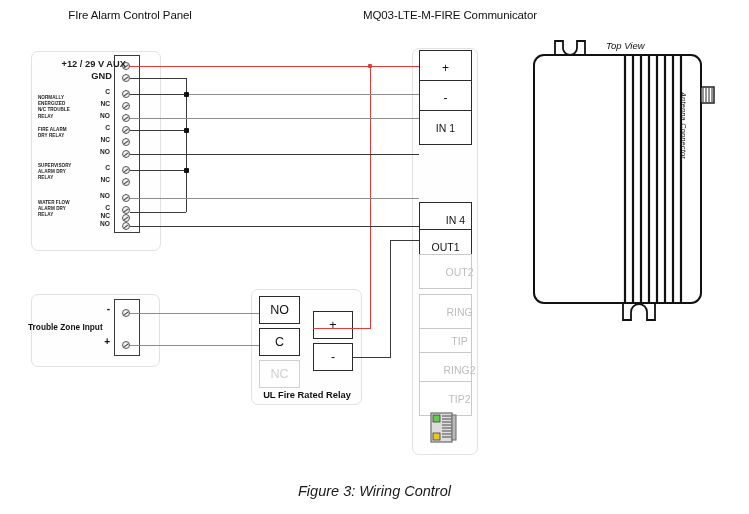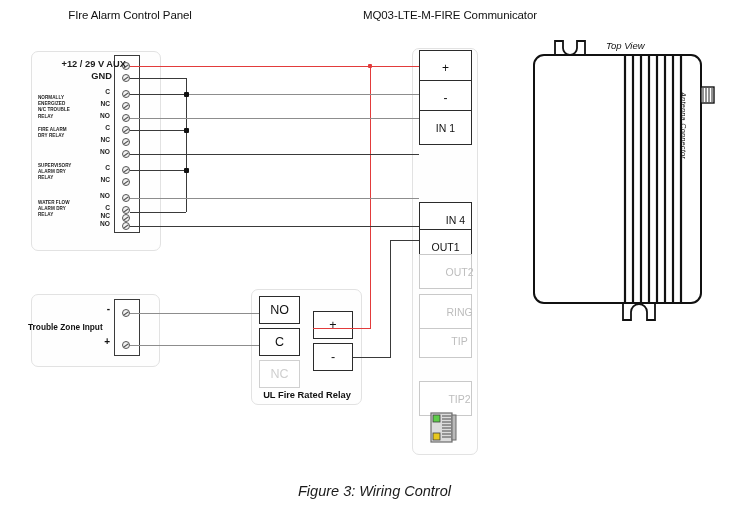--- a/index.html
+++ b/index.html
@@ -269,20 +269,21 @@
   <div class="cterm sym" style="top:50px;">+</div>
   <div class="cterm sym" style="top:80px;">-</div>
   <div class="cterm" style="top:110px;">IN 1</div>
 
   <div class="cterm" style="top:202px;padding-left:20px;">IN 4</div>
   <div class="cterm" style="top:229px;">OUT1</div>
   <div class="cterm dim" style="top:254px;">OUT2</div>
 
   <div class="cterm dim" style="top:323px;">TIP</div>
   <div class="cterm dim" style="top:294px;">RING</div>
+  <div class="cterm dim" style="top:352px;">RING2</div>
   <div class="cterm dim" style="top:381px;">TIP2</div>
 
   <svg id="rj45" viewBox="0 0 30 33">
     <rect x="2" y="2" width="21" height="29" fill="#dcdcdc" stroke="#6b6b6b" stroke-width="1.2"></rect>
     <rect x="23" y="4" width="4" height="25" fill="#b9b9b9" stroke="#6b6b6b" stroke-width="1"></rect>
     <rect x="4" y="4" width="7" height="7" fill="#5ecd4a" stroke="#3d3d3d" stroke-width="0.8"></rect>
     <rect x="4" y="22" width="7" height="7" fill="#e8c81e" stroke="#3d3d3d" stroke-width="0.8"></rect>
     <g stroke="#3d3d3d" stroke-width="0.9">
       <line x1="13" y1="5" x2="22" y2="5"></line>
       <line x1="13" y1="8" x2="22" y2="8"></line>

